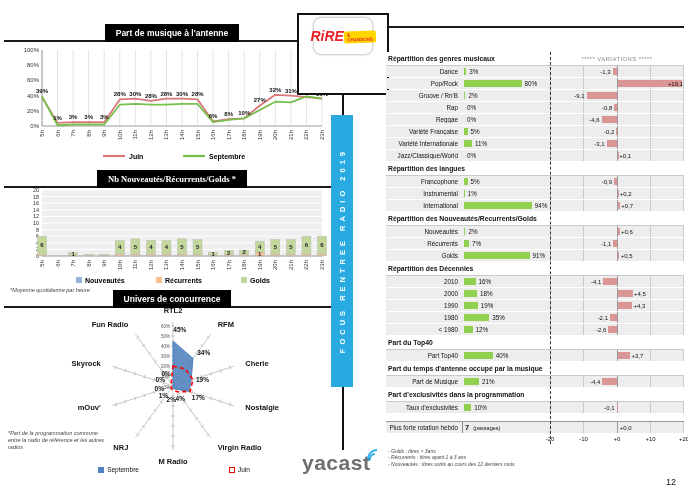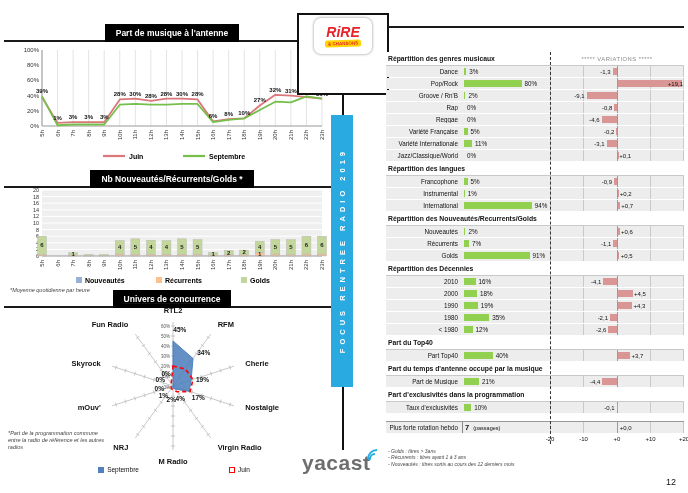--- a/index.html
+++ b/index.html
@@ -16,21 +16,21 @@
   .chartbox{position:absolute;}
   .footnote{position:absolute;font-style:italic;font-size:5.5px;color:#444;line-height:1.25;}
 
   
   .pbox{position:absolute;left:297px;top:13px;width:92px;height:82px;
         border:2px solid #111;background:#fff;box-sizing:border-box;}
   .pbox-head{background:#000;color:#fff;text-align:center;padding:2px 1px 3px;}
   .pbox-l1,.pbox-l2{font-size:8px;font-weight:bold;line-height:1.25;}
   .pbox-sub{font-size:5.5px;font-weight:bold;margin-top:1px;}
   .rire{margin:3px auto 0;width:58px;height:36px;border-radius:7px;background:#fff;
-        box-shadow:0 0 3px rgba(0,0,0,.45);display:flex;flex-direction:column;
+        box-shadow:0 0 3px rgba(0,0,0,.45);display:flex;
         align-items:center;justify-content:center;}
   .rire-text{color:#E8232A;font-weight:bold;font-style:italic;font-size:14px;line-height:1;}
   .rire-band{background:#FFD400;color:#E8232A;font-size:4.5px;font-weight:bold;
              padding:1px 3px;border-radius:2px;transform:rotate(-2deg);margin-top:1px;}
   .vline{position:absolute;left:342px;top:95px;width:2px;height:355px;background:#111;}
   .banner{position:absolute;left:331px;top:115px;width:22px;height:272px;background:#29ABE2;
           display:flex;align-items:center;justify-content:center;}
   .banner-text{writing-mode:vertical-rl;transform:rotate(180deg);color:#fff;font-weight:bold;
                font-size:7.5px;letter-spacing:4px;white-space:nowrap;}
   .yacast{position:absolute;left:302px;top:451px;font-size:21px;color:#6d6e70;
@@ -146,21 +146,21 @@
       <text x="269.33333333333337" y="88" font-size="6" text-anchor="end" fill="#333" transform="rotate(-90 269.33333333333337 88)">20h</text>
       <text x="284.8888888888889" y="88" font-size="6" text-anchor="end" fill="#333" transform="rotate(-90 284.8888888888889 88)">21h</text>
       <text x="300.44444444444446" y="88" font-size="6" text-anchor="end" fill="#333" transform="rotate(-90 300.44444444444446 88)">22h</text>
       <text x="316" y="88" font-size="6" text-anchor="end" fill="#333" transform="rotate(-90 316 88)">23h</text>
       <line x1="95" y1="114" x2="117" y2="114" stroke="#D9777B" stroke-width="2.2"></line>
       <text x="121" y="117" font-size="7" font-weight="bold">Juin</text>
       <line x1="175" y1="114" x2="197" y2="114" stroke="#76BF4B" stroke-width="2.2"></line>
       <text x="201" y="117" font-size="7" font-weight="bold">Septembre</text>
     </svg></div>
 
-<div class="tbar" style="left:4px;top:170px;width:336px;">
+<div class="tbar" style="left:4px;top:170px;width:336px;font-family:Liberation Serif, serif;">
   <div class="tline"></div>
   <div class="tbox">Nb Nouveautés/Récurrents/Golds *</div>
   <div class="tline"></div>
 </div>
 <div id="barchart" class="chartbox" style="left:8px;top:186px;width:332px;height:102px;"><svg width="332" height="102" viewBox="0 0 332 102">
       <rect x="34" y="4" width="280" height="66" fill="#efefef"></rect>
       <line x1="34" y1="63.4" x2="314" y2="63.4" stroke="#fff" stroke-width="1"></line>
       <line x1="34" y1="56.8" x2="314" y2="56.8" stroke="#fff" stroke-width="1"></line>
       <line x1="34" y1="50.2" x2="314" y2="50.2" stroke="#fff" stroke-width="1"></line>
       <line x1="34" y1="43.6" x2="314" y2="43.6" stroke="#fff" stroke-width="1"></line>

